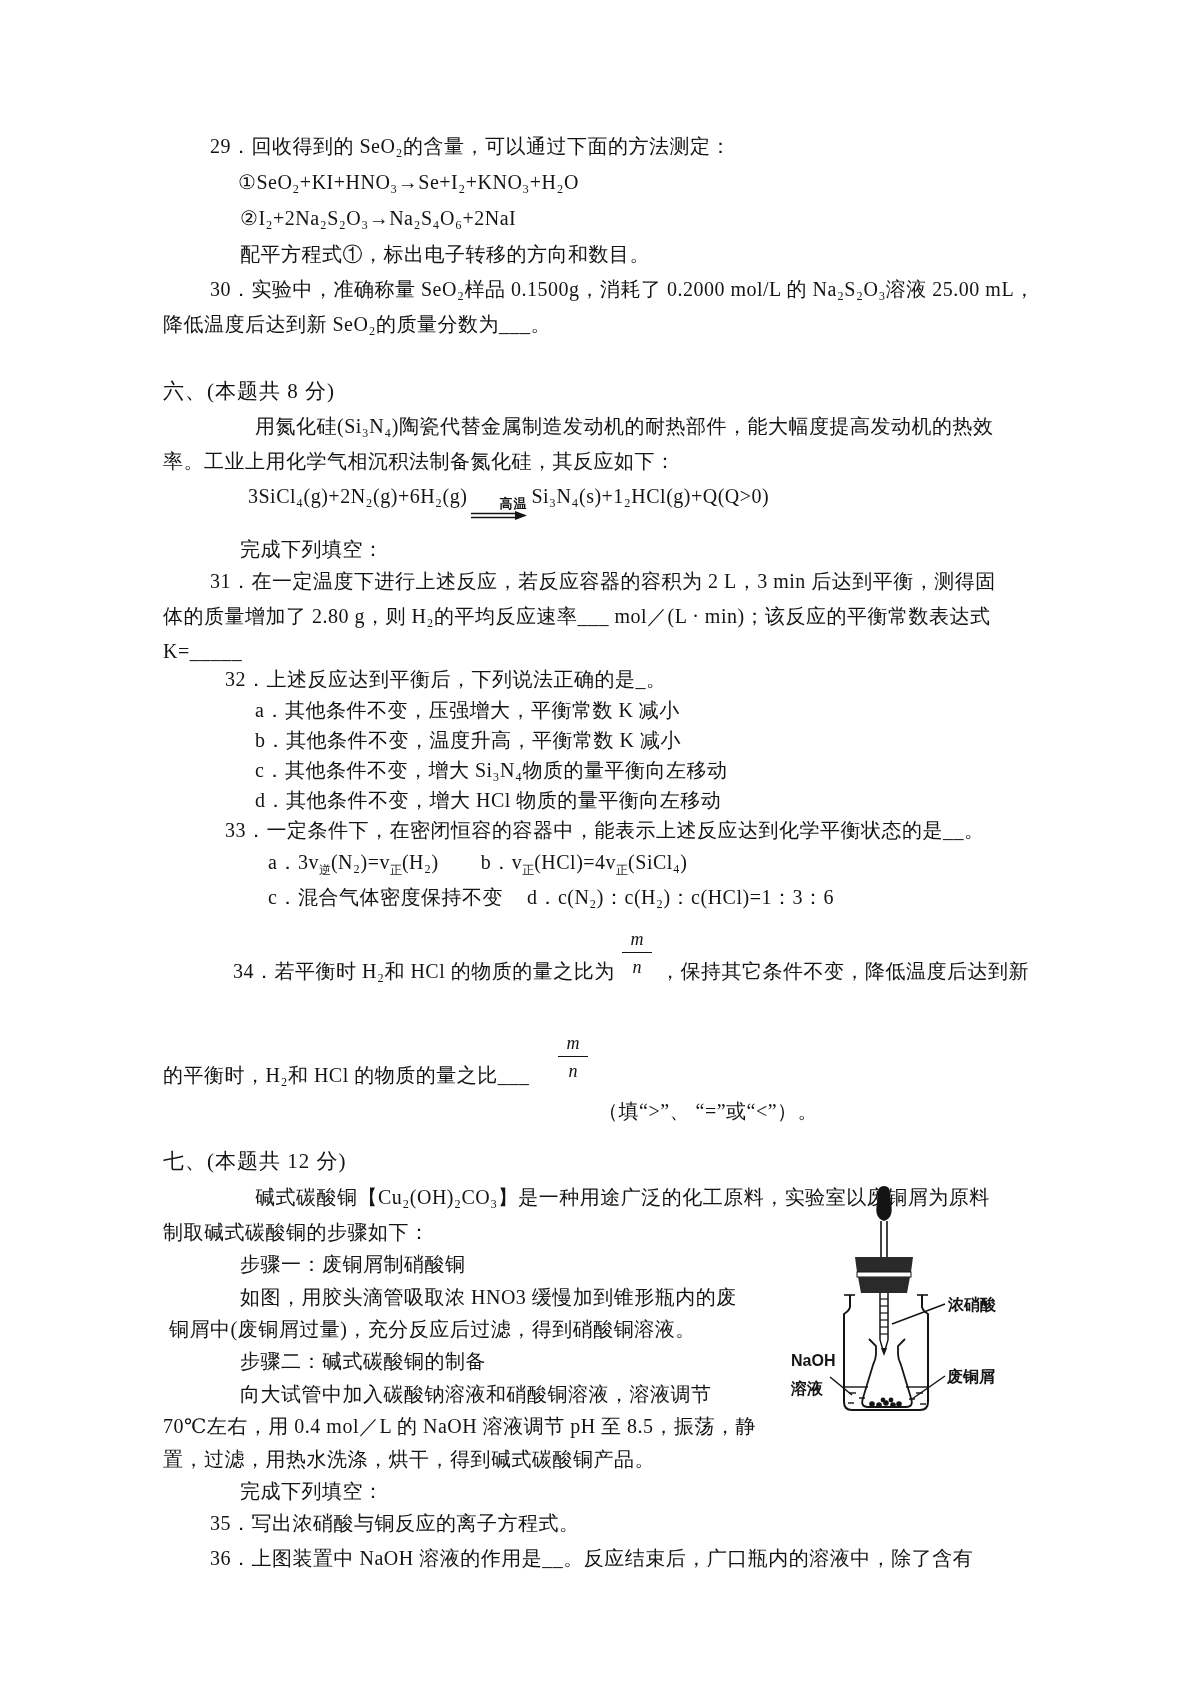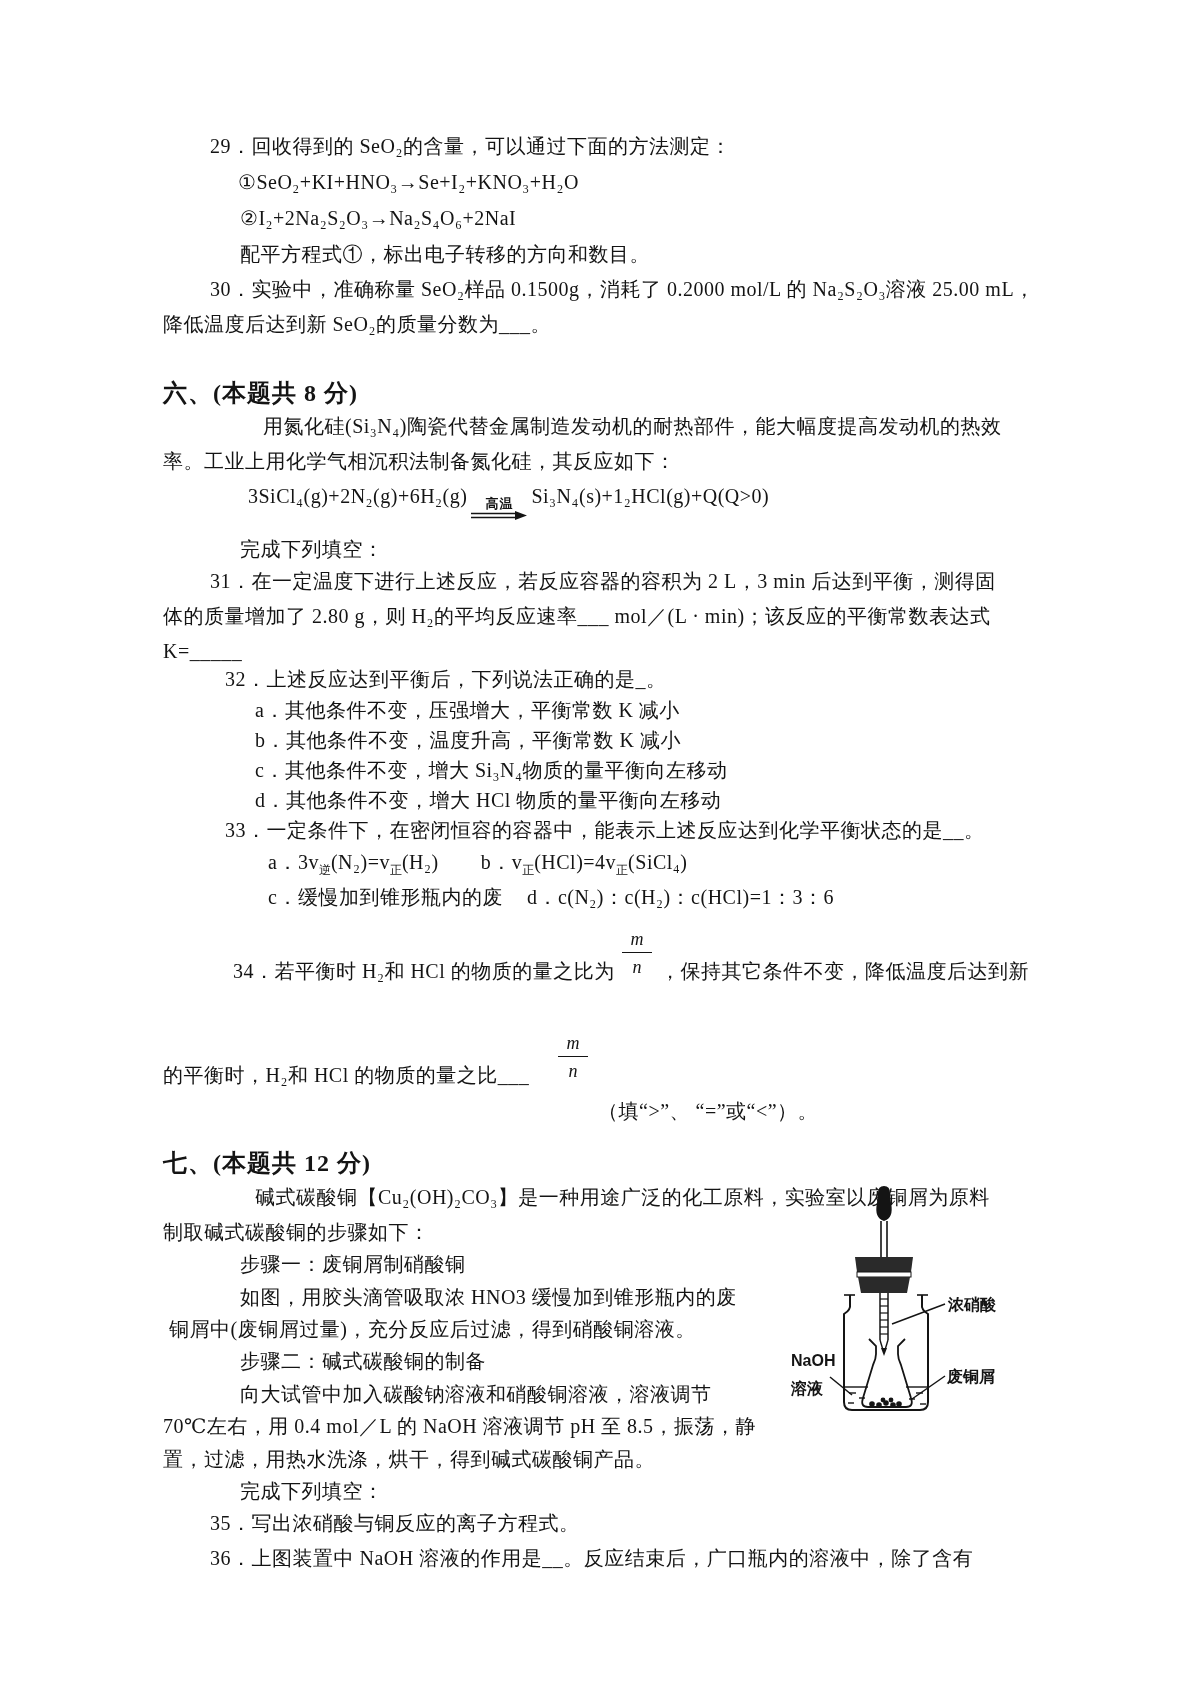--- a/index.html
+++ b/index.html
@@ -4,26 +4,26 @@
 <style>
   html,body { margin:0; padding:0; background:#ffffff; }
   body {
     position:relative;
     width:1200px; height:1698px;
     font-family:"Liberation Serif","DejaVu Serif",serif;
     font-size:20px; color:#141414;
     overflow:hidden;
   }
   .ln { position:absolute; white-space:nowrap; line-height:1.3; letter-spacing:0.5px; }
-  .hd { font-weight:bold; font-size:24px; letter-spacing:1px; }
+  .hd { font-weight:normal; font-size:21px; letter-spacing:1px; }
   .gap42 { display:inline-block; width:42px; }
   .gap24 { display:inline-block; width:24px; }
   sub.vsub { font-size:12px; vertical-align:-5px; letter-spacing:0; }
   
-  .rxn { display:inline-flex; flex-direction:column; align-items:center;
+  .rxn { display:inline-flex; flex-direction:column; align-items:flex-end;
          vertical-align:-5px; margin:0 4px; }
   .rxn-cond { font-size:13px; font-weight:bold; line-height:1; margin-bottom:1px; letter-spacing:1px; }
   .rxn-arrow-svg { display:block; }
   
   .frac { position:absolute; text-align:center; font-style:italic;
           font-size:18px; line-height:1; width:30px; }
   .frac .num { display:block; padding-bottom:4px; border-bottom:1.6px solid #141414; }
   .frac .den { display:block; padding-top:5px; }
   .figure { position:absolute; left:775px; top:1180px; }
   .flabel { font-family:"Liberation Sans","DejaVu Sans",sans-serif;
@@ -36,21 +36,21 @@
 
   <div class="ln" style="left:210px;top:133px">29．回收得到的 SeO₂的含量，可以通过下面的方法测定：</div>
   <div class="ln" style="left:238px;top:169px">①SeO₂+KI+HNO₃→Se+I₂+KNO₃+H₂O</div>
   <div class="ln" style="left:240px;top:205px">②I₂+2Na₂S₂O₃→Na₂S₄O₆+2NaI</div>
   <div class="ln" style="left:240px;top:241px">配平方程式①，标出电子转移的方向和数目。</div>
 
   <div class="ln" style="left:210px;top:276px">30．实验中，准确称量 SeO₂样品 0.1500g，消耗了 0.2000 mol/L 的 Na₂S₂O₃溶液 25.00 mL，</div>
   <div class="ln" style="left:163px;top:311px">降低温度后达到新 SeO₂的质量分数为___。</div>
 
   <div class="ln hd" style="left:163px;top:378px">六、(本题共 8 分)</div>
-  <div class="ln" style="left:263px;top:413px">用氮化硅(Si₃N₄)陶瓷代替金属制造发动机的耐热部件，能大幅度提高发动机的热效</div>
+  <div class="ln" style="left:255px;top:413px">用氮化硅(Si₃N₄)陶瓷代替金属制造发动机的耐热部件，能大幅度提高发动机的热效</div>
   <div class="ln" style="left:163px;top:448px">率。工业上用化学气相沉积法制备氮化硅，其反应如下：</div>
 
   <div class="ln" style="left:248px;top:483px">
     <span>3SiCl₄(g)+2N₂(g)+6H₂(g)</span><span class="rxn">
         <span class="rxn-cond">高温</span>
         <svg class="rxn-arrow-svg" width="56" height="9" viewBox="0 0 56 9">
           <line x1="0" y1="2.5" x2="46" y2="2.5" stroke="#141414" stroke-width="1.7"></line>
           <line x1="0" y1="6.5" x2="46" y2="6.5" stroke="#141414" stroke-width="1.7"></line>
           <polygon points="44,0 56,4.5 44,9" fill="#141414"></polygon>
         </svg>
@@ -67,21 +67,21 @@
   <div class="ln" style="left:255px;top:697px">a．其他条件不变，压强增大，平衡常数 K 减小</div>
   <div class="ln" style="left:255px;top:727px">b．其他条件不变，温度升高，平衡常数 K 减小</div>
   <div class="ln" style="left:255px;top:757px">c．其他条件不变，增大 Si₃N₄物质的量平衡向左移动</div>
   <div class="ln" style="left:255px;top:787px">d．其他条件不变，增大 HCl 物质的量平衡向左移动</div>
 
   <div class="ln" style="left:225px;top:817px">33．一定条件下，在密闭恒容的容器中，能表示上述反应达到化学平衡状态的是__。</div>
   <div class="ln" style="left:268px;top:849px">
     <span>a．3v</span><sub class="vsub">逆</sub><span>(N₂)=v</span><sub class="vsub">正</sub><span>(H₂)</span><span class="gap42"></span><span>b．v</span><sub class="vsub">正</sub><span>(HCl)=4v</span><sub class="vsub">正</sub><span>(SiCl₄)</span>
   </div>
   <div class="ln" style="left:268px;top:884px">
-    <span>c．缓慢加到锥形瓶内的废</span><span class="gap24"></span><span>d．c(N₂)：c(H₂)：c(HCl)=1：3：6</span>
+    <span>c．混合气体密度保持不变</span><span class="gap24"></span><span>d．c(N₂)：c(H₂)：c(HCl)=1：3：6</span>
   </div>
 
   <div class="frac" style="left:622px;top:930px">
     <span class="num">m</span>
     <span class="den">n</span>
   </div>
   <div class="ln" style="left:233px;top:958px">34．若平衡时 H₂和 HCl 的物质的量之比为</div>
   <div class="ln" style="left:660px;top:958px">，保持其它条件不变，降低温度后达到新</div>
 
   <div class="frac" style="left:558px;top:1034px">

